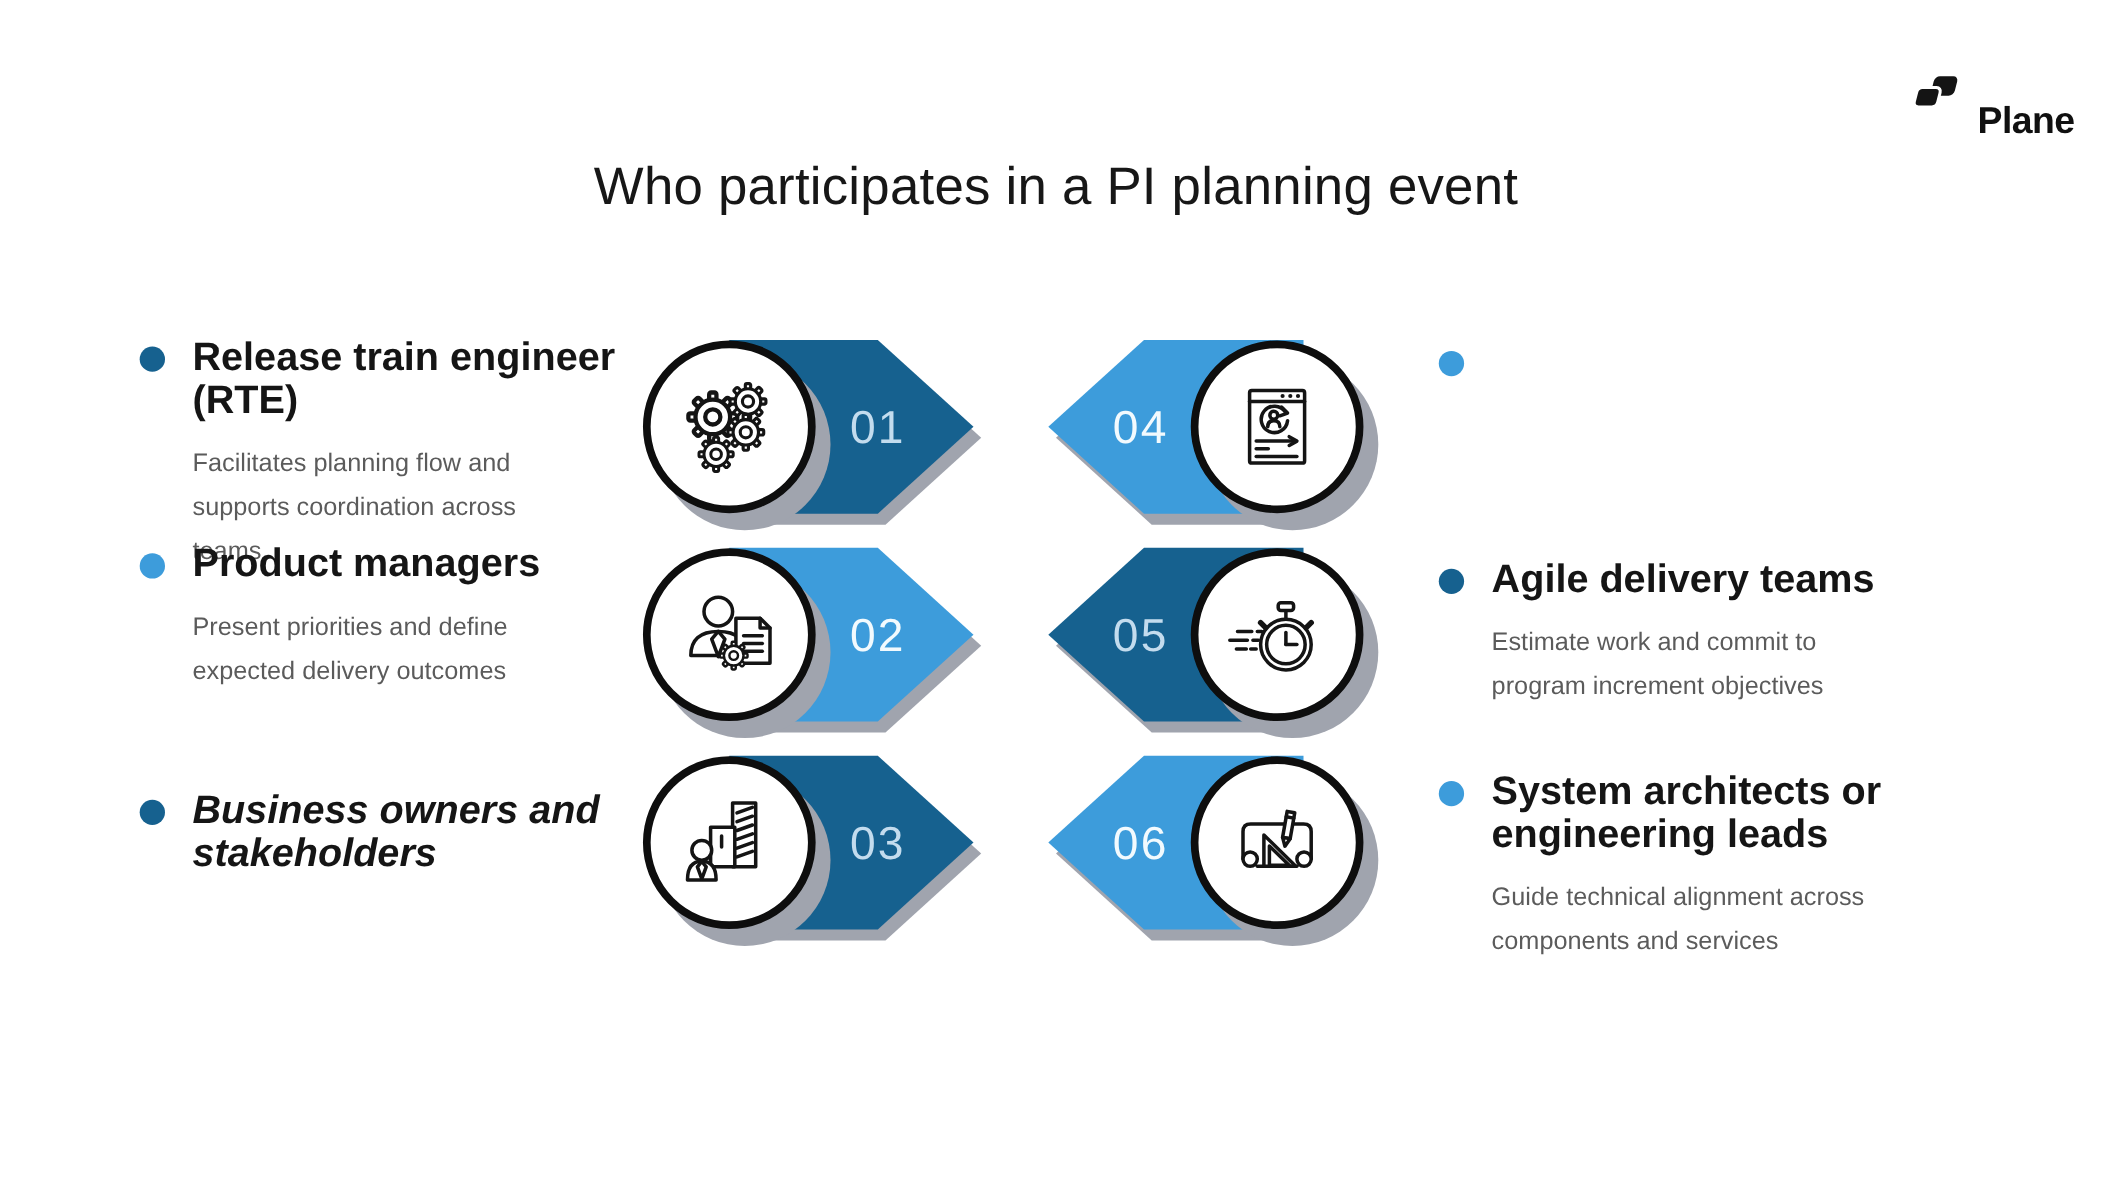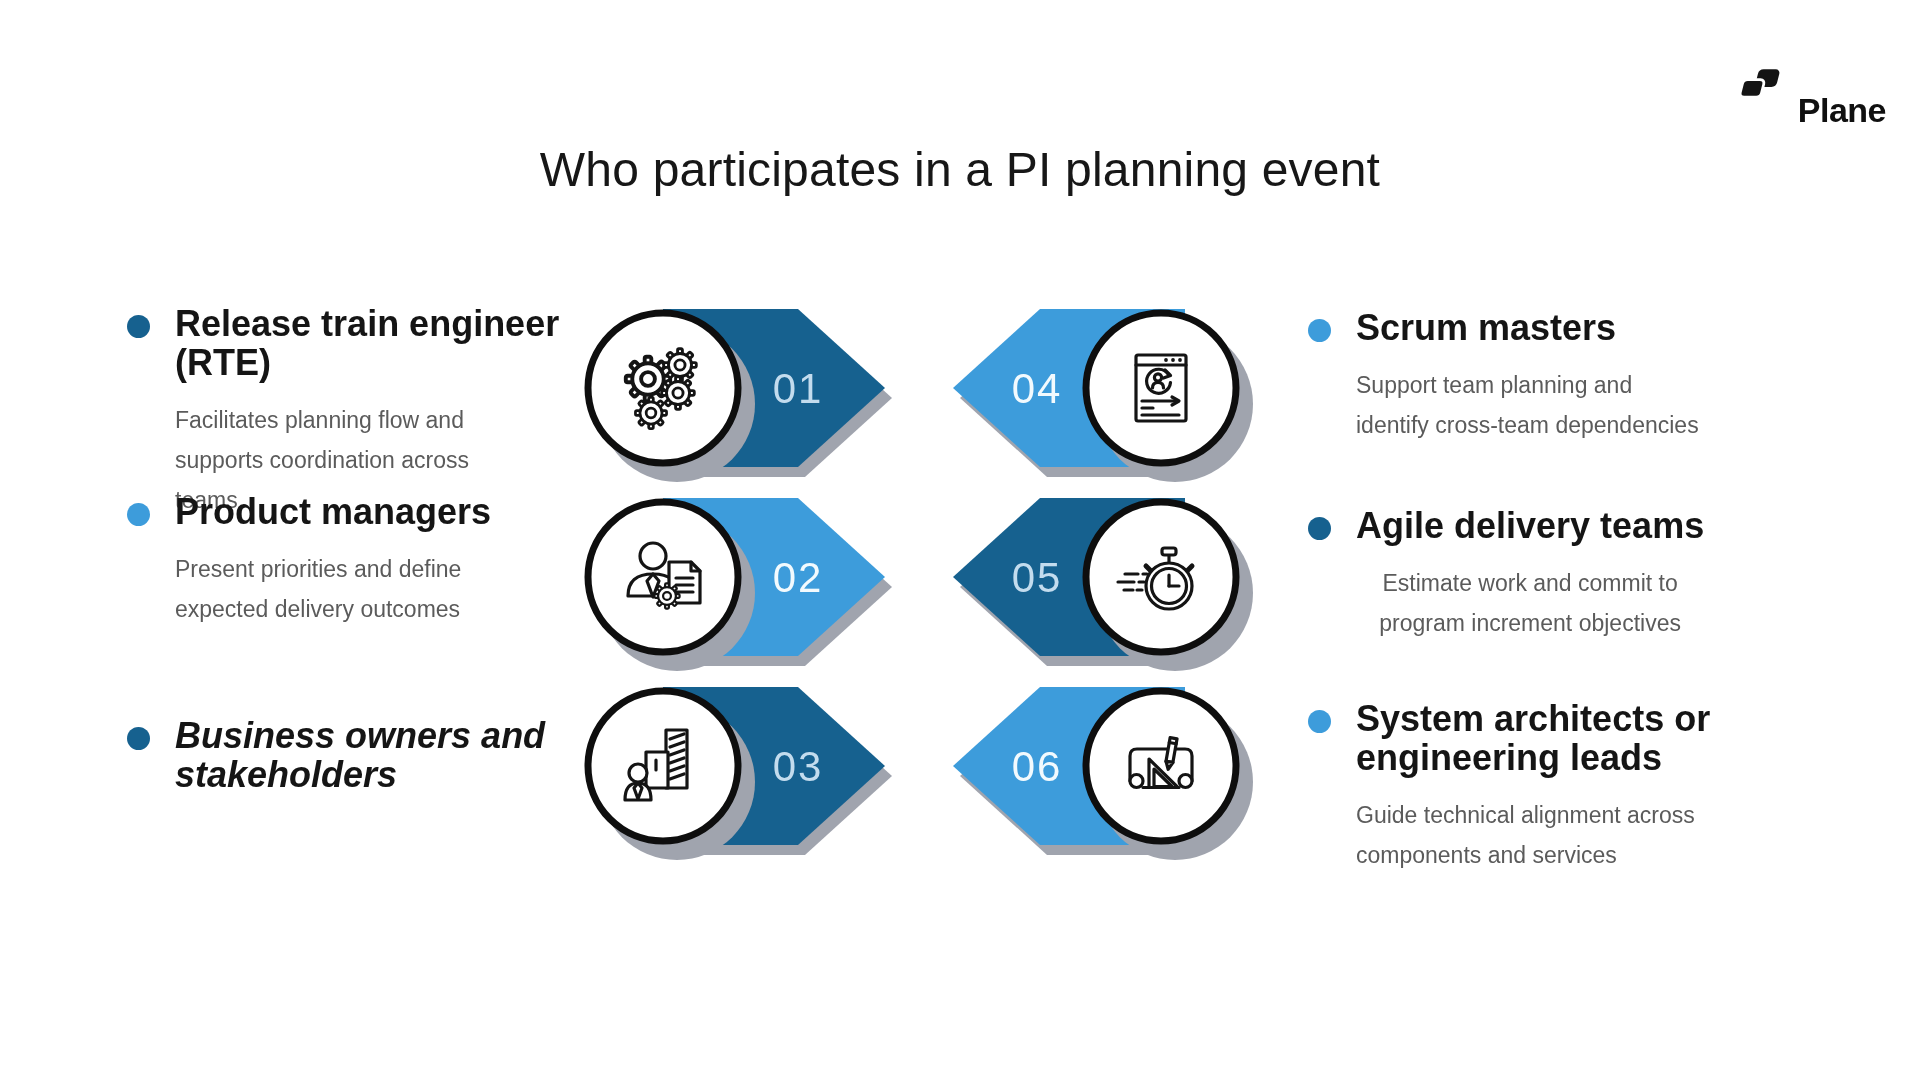--- a/index.html
+++ b/index.html
@@ -84,28 +84,23 @@
 
   <div class="entry" style="left:127px;top:716px;font-style:italic;">
     <span class="bullet dark"></span>
     <div class="entry-text">
       <div class="entry-title">Business owners and stakeholders</div>
     </div>
   </div>
 
   <div class="entry" style="left:1308px;top:308px;">
     <span class="bullet light"></span>
-    <div class="entry-text">
-      <div class="entry-title">Scrum masters</div>
-      <div class="entry-desc">Support team planning and
-identify cross-team dependencies</div>
-    </div>
-  </div>
-
-  <div class="entry" style="left:1308px;top:506px;text-align:center;">
+  </div>
+
+  <div class="entry" style="left:1308px;top:506px;">
     <span class="bullet dark"></span>
     <div class="entry-text">
       <div class="entry-title">Agile delivery teams</div>
       <div class="entry-desc">Estimate work and commit to
 program increment objectives</div>
     </div>
   </div>
 
   <div class="entry" style="left:1308px;top:699px;">
     <span class="bullet light"></span>

